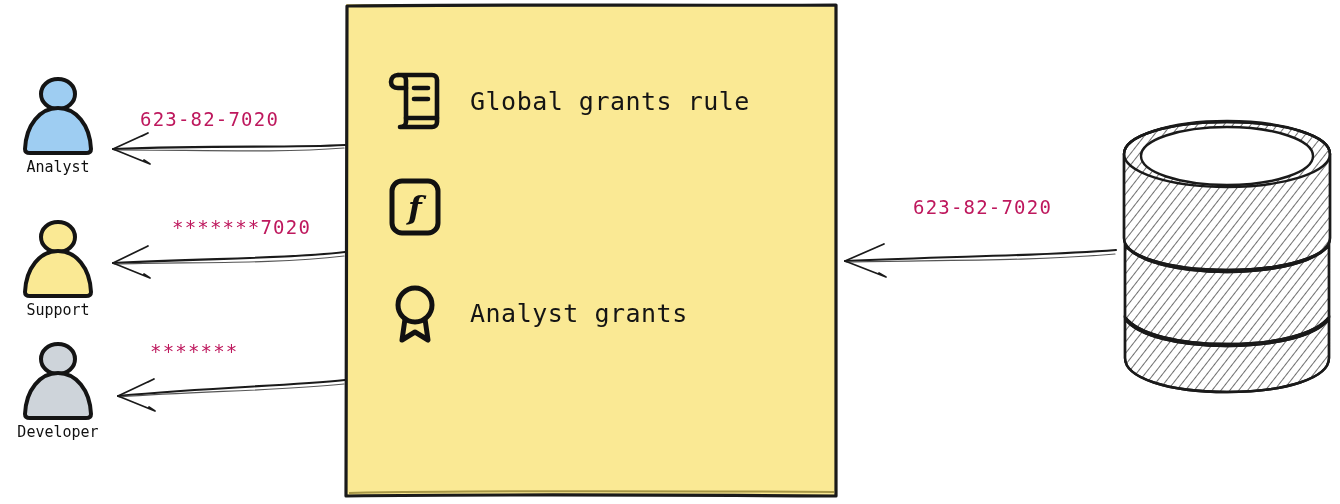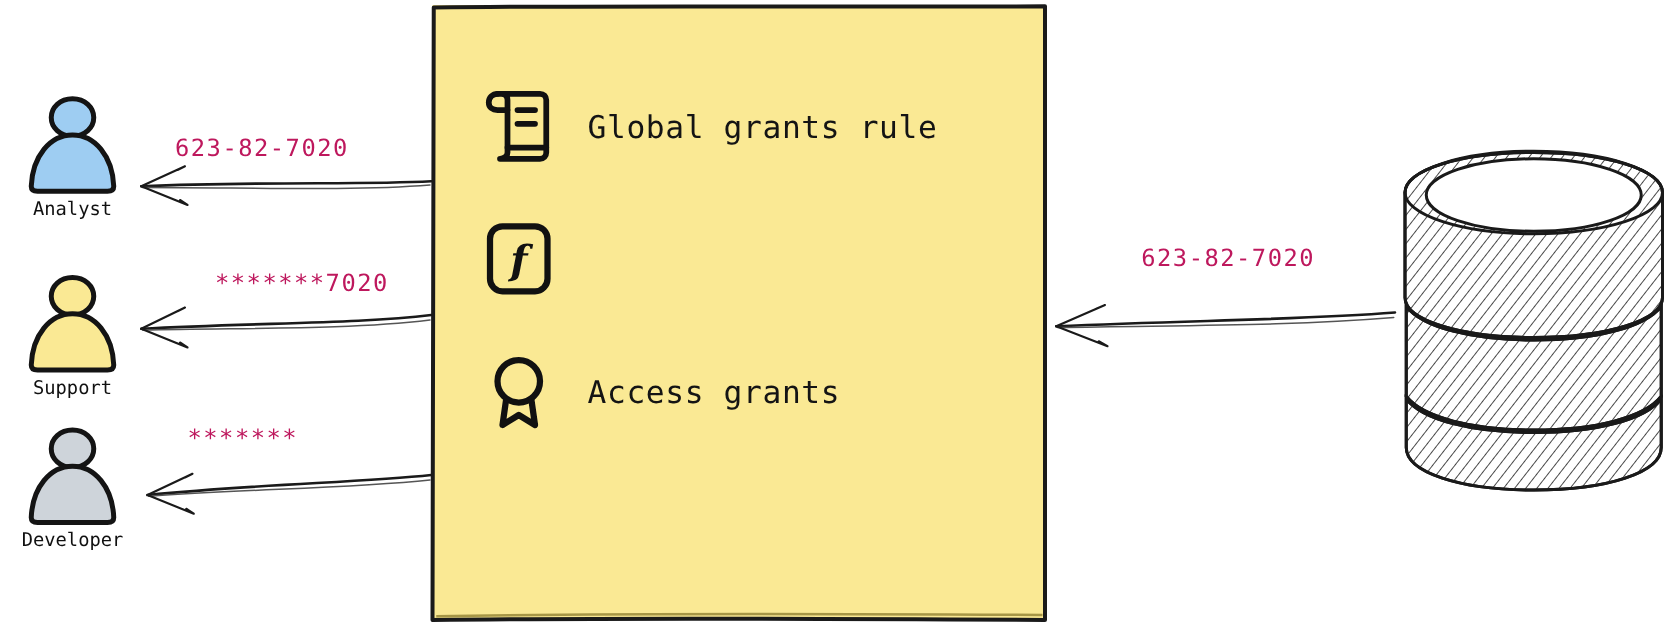--- a/index.html
+++ b/index.html
@@ -219,21 +219,21 @@
       </svg>
     </div>
 
     <div class="policy-item">
       <svg class="policy-icon" viewBox="0 0 58 62">
         <g fill="none" stroke="#111" stroke-width="5" stroke-linejoin="round" stroke-linecap="round">
           <circle cx="29" cy="23" r="17"></circle>
           <path d="M19,37 L16,58 L29,50 L42,58 L39,37"></path>
         </g>
       </svg>
-      <span class="policy-text">Access grants</span>
+      <span class="policy-text">Analyst grants</span>
     </div>
 
   </div>
 
   <svg class="database" viewBox="0 0 218 288">
     <defs>
       <pattern id="hatch" width="7" height="7" patternTransform="rotate(38)" patternUnits="userSpaceOnUse">
         <line x1="0" y1="0" x2="0" y2="7" stroke="#2a2a2a" stroke-width="1.5"></line>
       </pattern>
       <clipPath id="seg1">

